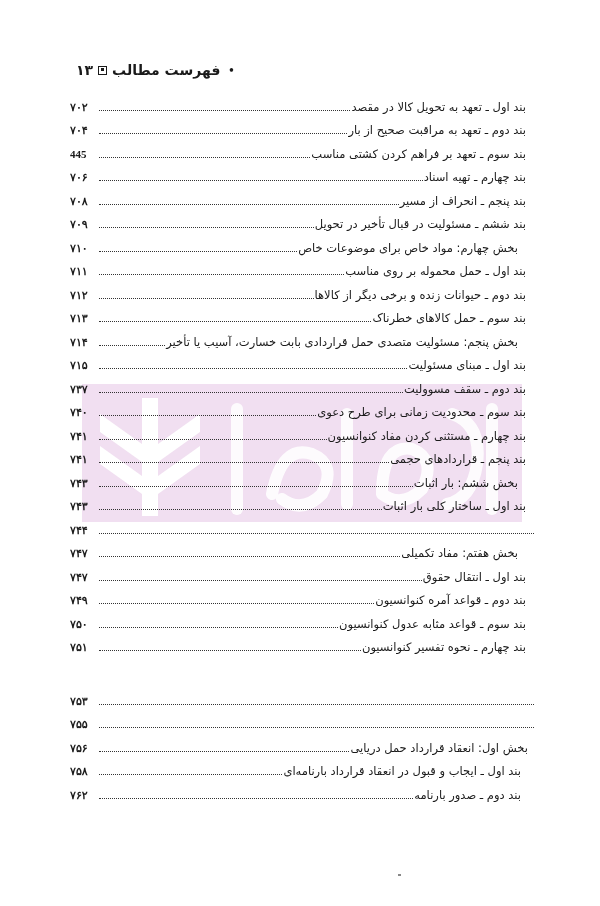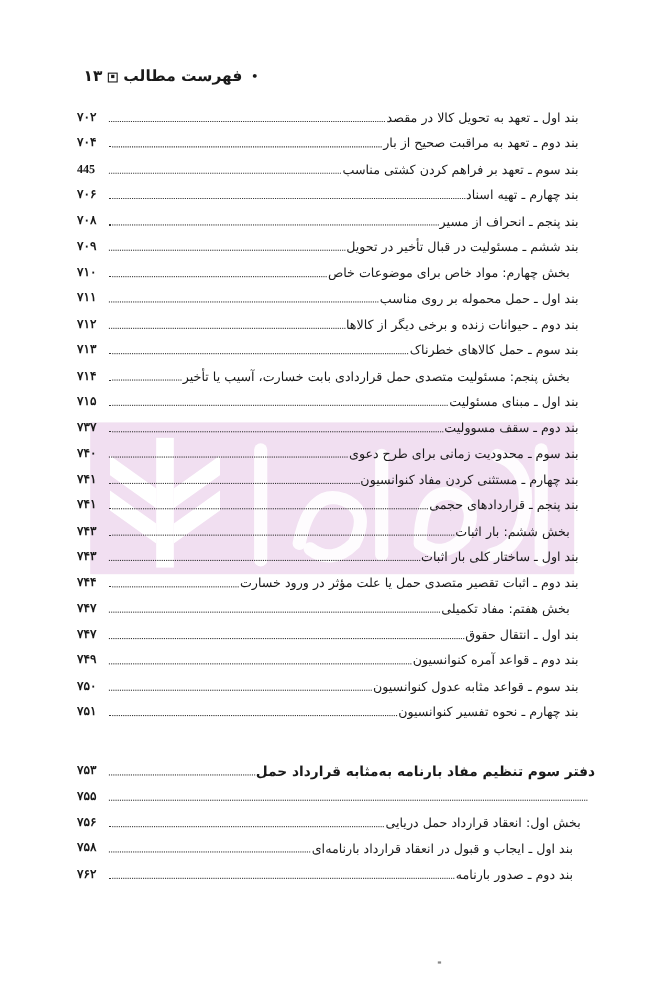--- a/index.html
+++ b/index.html
@@ -233,21 +233,20 @@
         <span class="title">بخش ششم: بار اثبات</span>
         <span class="leader"></span>
         <span class="page">۷۴۳</span>
       </div>
     <div class="toc-row level-band">
         <span class="title">بند اول ـ ساختار کلی بار اثبات</span>
         <span class="leader"></span>
         <span class="page">۷۴۳</span>
       </div>
     <div class="toc-row level-band">
-        <span class="title">بند دوم ـ اثبات تقصیر متصدی حمل یا علت مؤثر در ورود خسارت</span>
         <span class="leader"></span>
         <span class="page">۷۴۴</span>
       </div>
     <div class="toc-row level-bakhsh">
         <span class="title">بخش هفتم: مفاد تکمیلی</span>
         <span class="leader"></span>
         <span class="page">۷۴۷</span>
       </div>
     <div class="toc-row level-band">
         <span class="title">بند اول ـ انتقال حقوق</span>
@@ -268,21 +267,20 @@
         <span class="title">بند چهارم ـ نحوه تفسیر کنوانسیون</span>
         <span class="leader"></span>
         <span class="page">۷۵۱</span>
       </div>
   </div>
 
   <div class="section-gap"></div>
 
   <div>
     <div class="toc-row level-daftar">
-        <span class="title">دفتر سوم تنظیم مفاد بارنامه به‌مثابه قرارداد حمل</span>
         <span class="leader"></span>
         <span class="page">۷۵۳</span>
       </div>
     <div class="toc-row level-fasl">
         <span class="leader"></span>
         <span class="page">۷۵۵</span>
       </div>
     <div class="toc-row level-bakhsh2">
         <span class="title">بخش اول: انعقاد قرارداد حمل دریایی</span>
         <span class="leader"></span>

